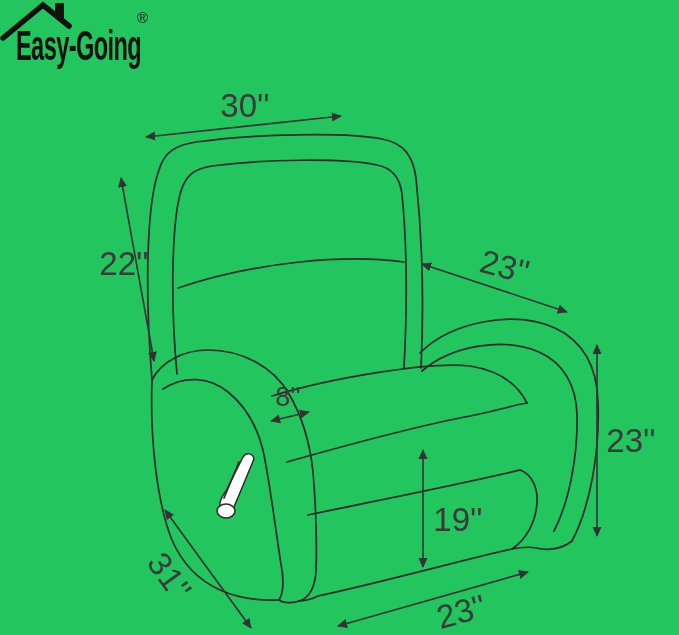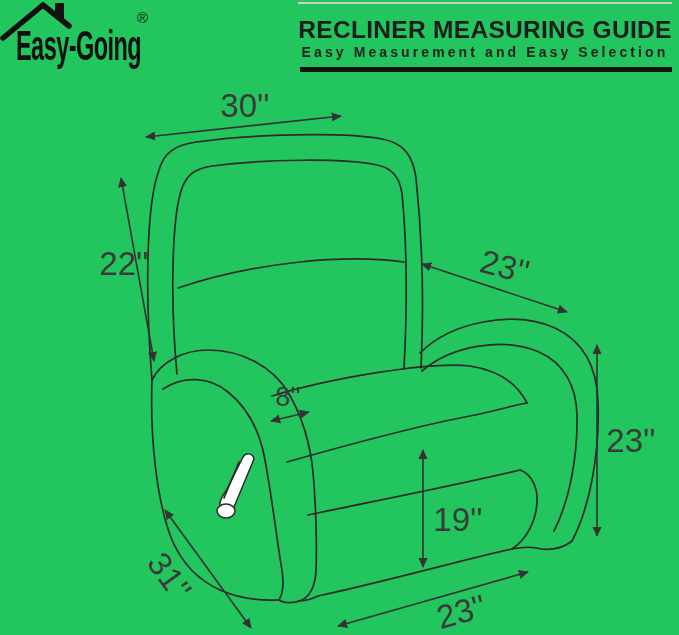--- a/index.html
+++ b/index.html
@@ -34,26 +34,20 @@
 
   <svg class="logo" viewBox="0 0 175 84" aria-hidden="true">
     <g>
       <path d="M 3 38 L 43 5 L 69 26" fill="none" stroke="#111" stroke-width="5.5" stroke-linecap="round" stroke-linejoin="miter"></path>
       <rect x="55" y="3" width="9" height="15" fill="#111"></rect>
     </g>
     <text class="logo-text" transform="translate(16,60) scale(0.56,1)" font-size="42" letter-spacing="-1">Easy-Going</text>
     <text x="137" y="23" font-size="15" fill="#111">®</text>
   </svg>
 
-  <div class="titleblock">
-    <div class="rule-thin"></div>
-    <h1 class="page-title">RECLINER MEASURING GUIDE</h1>
-    <div class="page-subtitle">Easy Measurement and Easy Selection</div>
-    <div class="rule-thick"></div>
-  </div>
 
   <svg class="diagram" viewBox="0 0 679 635">
     <defs>
       <marker id="ah" viewBox="0 0 12 12" refX="10" refY="6" markerWidth="11" markerHeight="11" markerUnits="userSpaceOnUse" orient="auto-start-reverse">
         <path d="M 0 1 L 11 6 L 0 11 Z" fill="#333"></path>
       </marker>
     </defs>
 
     <g>
       <path class="chair" d="M 152 380 C 145 295 146 205 159 170 C 164 152 176 145 196 142 C 252 134 345 132 382 139 C 404 143 413 156 416 178 C 422 235 424 305 421 368"></path>

